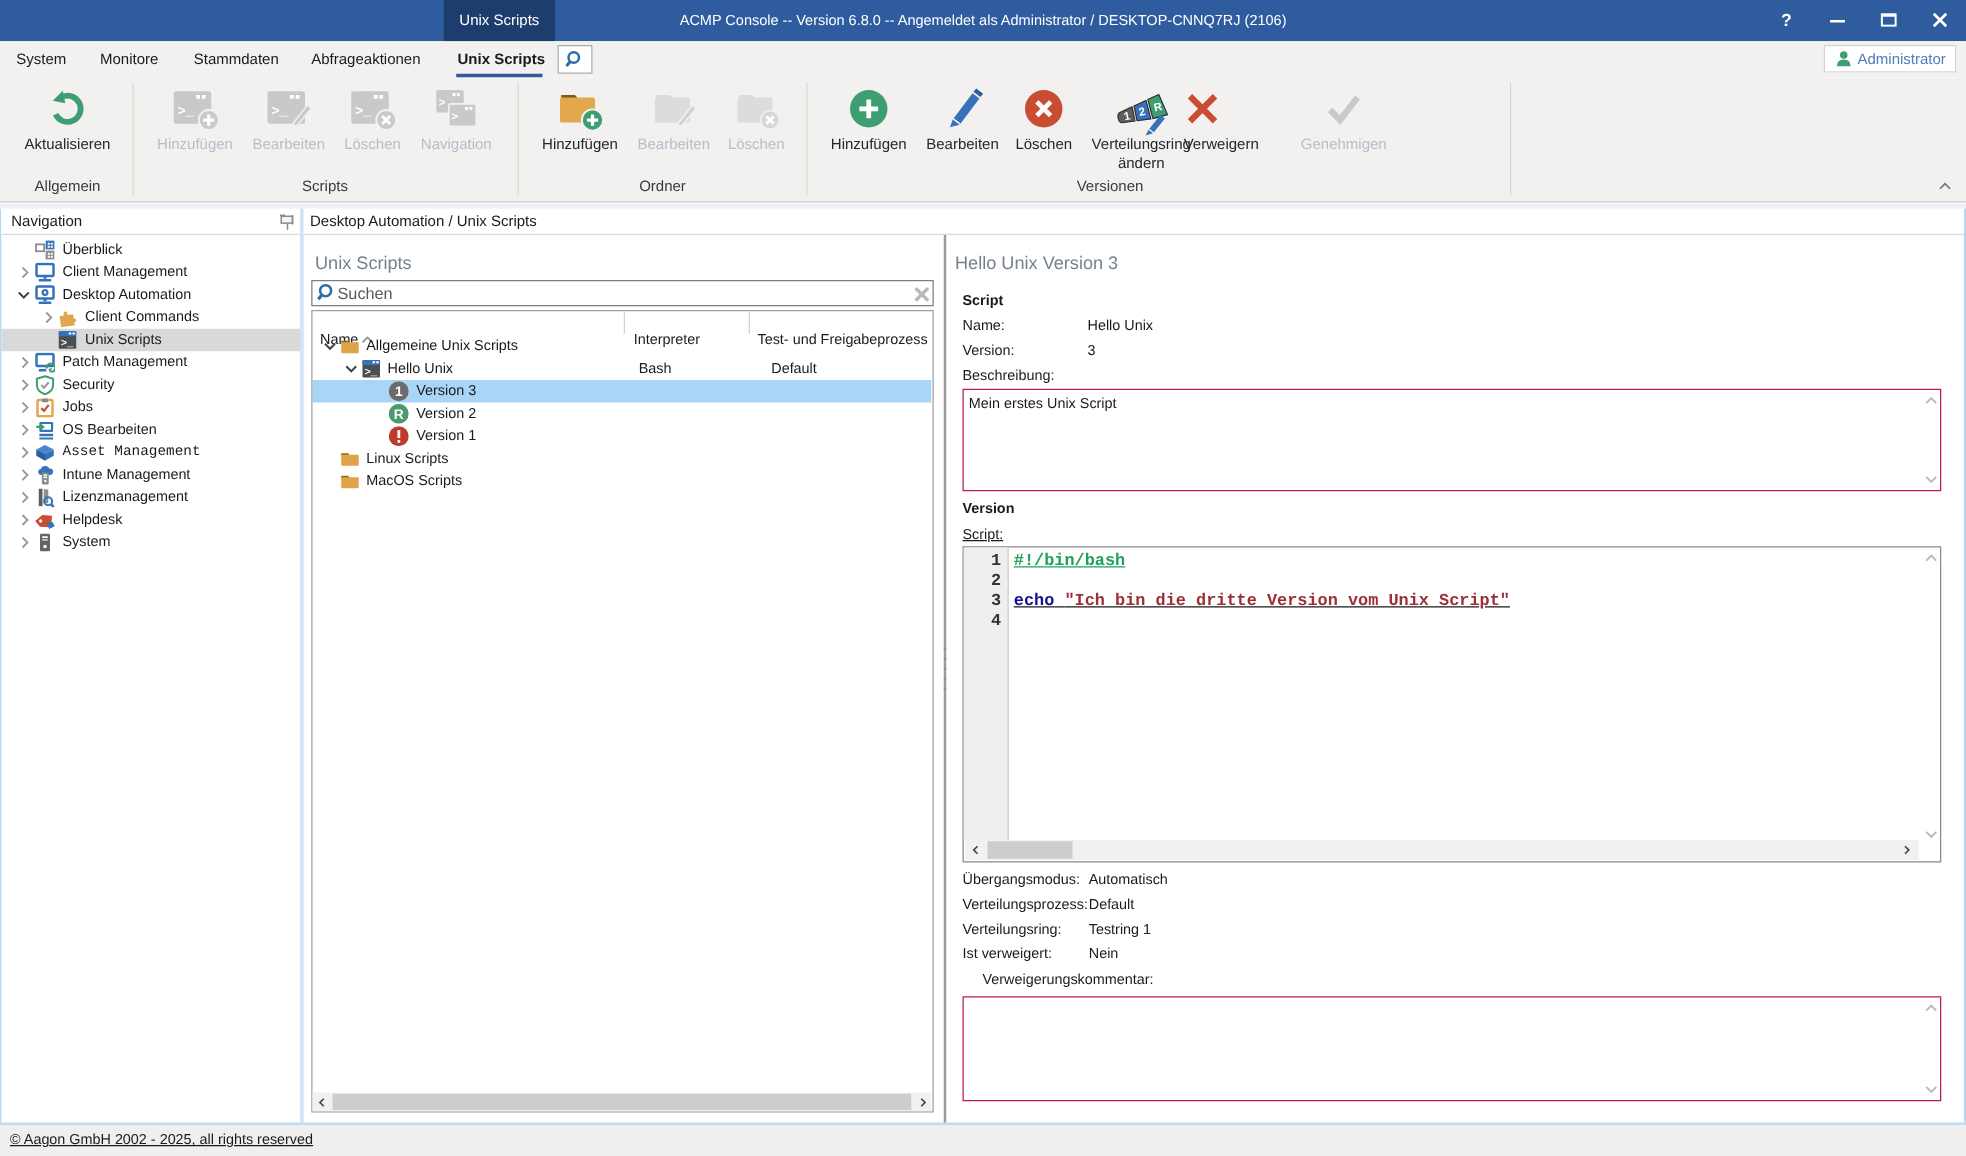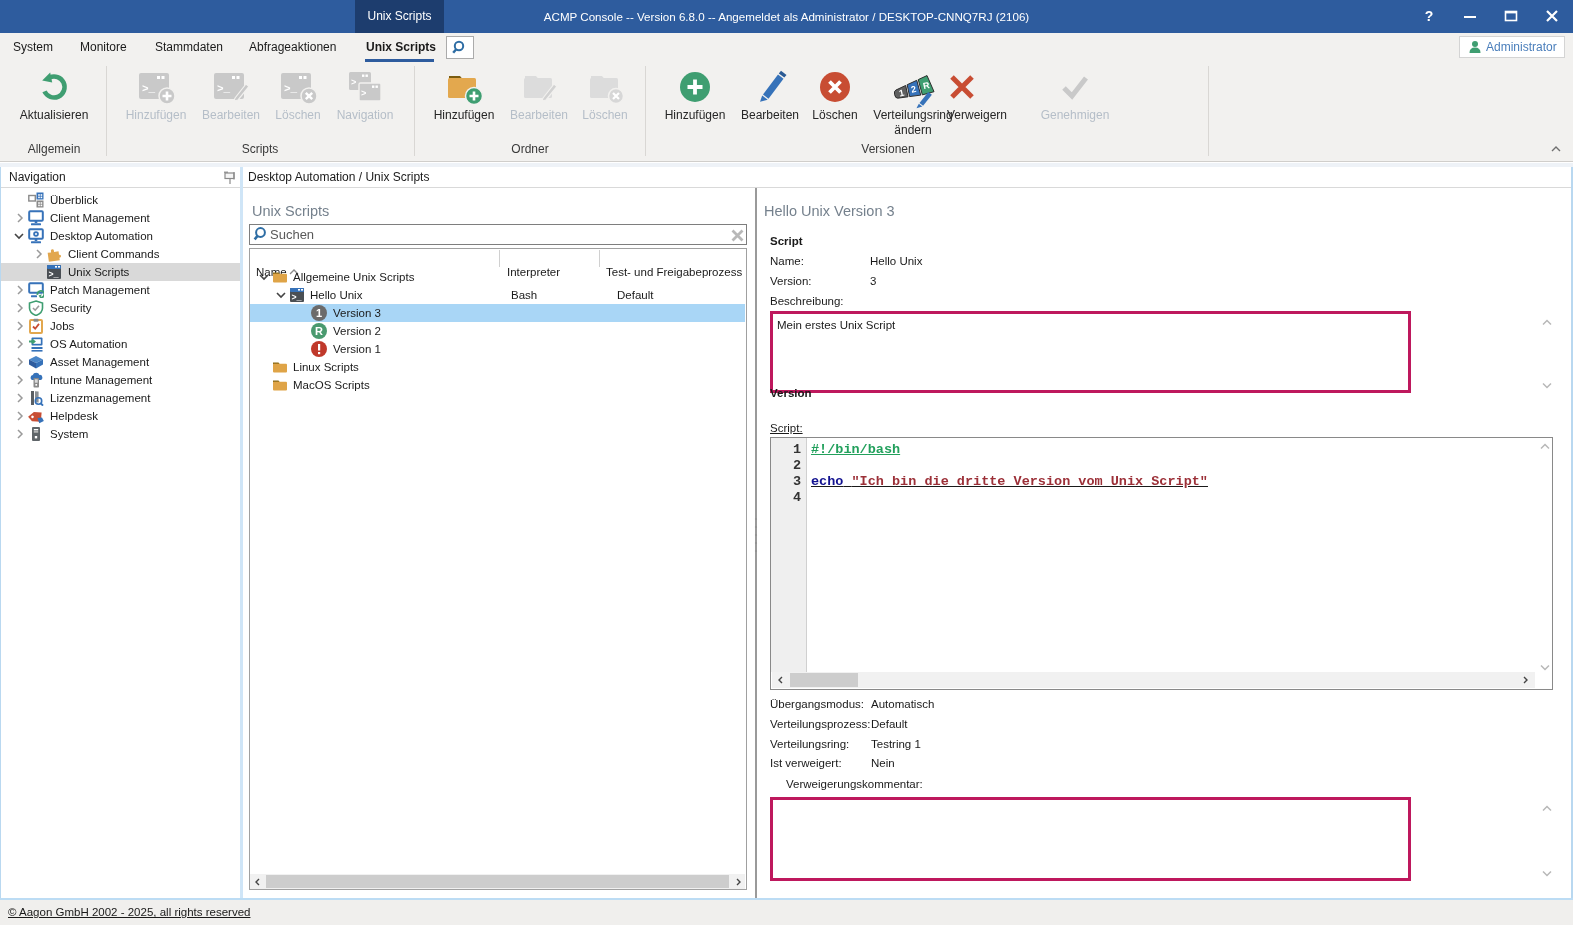--- a/index.html
+++ b/index.html
@@ -65,21 +65,21 @@
 #midscroll { position:absolute; left:250px; top:874px; width:495px; height:15px; background:#f1f1f1; }
 #midthumb { position:absolute; left:16px; top:1px; width:463px; height:13px; background:#cdcdcd; }
 
 
 #splitter { position:absolute; left:755px; top:188px; width:2px; height:710px; background:#9a9a9a; }
 
 
 #rptitle { position:absolute; left:764px; top:203px; font-size:14.5px; color:#75818d; }
 .lbl { position:absolute; font-size:11.5px; white-space:nowrap; line-height:16px; }
 .bold { font-weight:bold; }
-.rtextarea { position:absolute; left:770px; width:641px; background:#fff; border:3px solid #be185d; }
+.rtextarea { position:absolute; left:770px; width:783px; background:#fff; border:1px solid #be185d; }
 #editor { position:absolute; left:770px; top:437px; width:783px; height:253px; background:#fff; border:1px solid #898989; }
 #gutter { position:absolute; left:0; top:0; width:36px; height:234px; background:#efefef; border-right:1px solid #d0d0d0; }
 .gnum { position:absolute; right:5px; width:30px; text-align:right; font-family:"Liberation Mono", monospace; font-size:13.5px; font-weight:bold; color:#333; line-height:16px; }
 .cline { position:absolute; left:40px; font-family:"Liberation Mono", monospace; font-size:13.5px; font-weight:bold; line-height:16px; white-space:pre;text-decoration:underline; }
 #edhscroll { position:absolute; left:1px; top:234px; width:763px; height:16px; background:#f1f1f1; }
 #edthumb { position:absolute; left:18px; top:1px; width:68px; height:14px; background:#cdcdcd; }
 
 
 #statusbar { position:absolute; left:0; top:900px; width:1573px; height:25px; background:#f0efed; }
 #statusbar span { position:absolute; left:8px; top:0; line-height:24px; font-size:11.5px;text-decoration:underline; }
@@ -428,23 +428,23 @@
     <svg class="arr" style="left:12px" viewBox="0 0 14 14">
         <path d="M5 3 L9 7 L5 11" fill="none" stroke="#9a9a9a" stroke-width="1.5"></path>
       </svg>
     <svg class="nic" style="left:27px" viewBox="0 0 16 16">
         <rect x="3.5" y="1.5" width="11" height="8" rx="1" fill="#3672b9"></rect>
         <rect x="5.2" y="3.2" width="7.6" height="4.6" fill="#fff"></rect>
         <path d="M1 5.5 L6 5.5 M4 3.5 L6.5 5.5 L4 7.5" fill="none" stroke="#3f9e71" stroke-width="1.8"></path>
         <rect x="3.5" y="11" width="11" height="2" fill="#3672b9"></rect>
         <rect x="3.5" y="14" width="11" height="1.6" fill="#3672b9"></rect>
       </svg>
-    <span class="nt" style="left:49px">OS Automation</span>
-  </div>
-  <div class="navrow" style="top:162px;">
+    <span class="nt" style="left:49px">OS Bearbeiten</span>
+  </div>
+  <div class="navrow" style="top:162px;font-family:Liberation Mono, monospace;">
     <svg class="arr" style="left:12px" viewBox="0 0 14 14">
         <path d="M5 3 L9 7 L5 11" fill="none" stroke="#9a9a9a" stroke-width="1.5"></path>
       </svg>
     <svg class="nic" style="left:27px" viewBox="0 0 16 16">
         <path d="M8 2 L15 5.5 L8 9 L1 5.5 Z" fill="#4a86c8"></path>
         <path d="M1 5.5 L8 9 L8 14.5 L1 10.5 Z" fill="#2e5c9e"></path>
         <path d="M15 5.5 L8 9 L8 14.5 L15 10.5 Z" fill="#3672b9"></path>
       </svg>
     <span class="nt" style="left:49px">Asset Management</span>
   </div>
@@ -620,21 +620,21 @@
 <div class="lbl" style="left:770px;top:293px;">Beschreibung:</div>
 <div class="rtextarea" style="top:311px;height:82px;">
   <div class="lbl" style="left:4px;top:3px;">Mein erstes Unix Script</div>
   <svg style="position:absolute;left:768px;top:5px" width="12" height="7" viewBox="0 0 12 7">
       <path d="M2 5.5 L6 1.5 L10 5.5" fill="none" stroke="#b8b8b8" stroke-width="1.5"></path>
     </svg>
   <svg style="position:absolute;left:768px;top:68px" width="12" height="7" viewBox="0 0 12 7">
       <path d="M2 1.5 L6 5.5 L10 1.5" fill="none" stroke="#b8b8b8" stroke-width="1.5"></path>
     </svg>
 </div>
-<div class="lbl bold" style="left:770px;top:385px;">Version</div>
+<div class="lbl bold" style="left:770px;top:399px;">Version</div>
 <div class="lbl" style="left:770px;top:420px;text-decoration:underline;">Script:</div>
 <div id="editor">
   <div id="gutter">
     <div class="gnum" style="top:4px;">1</div>
     <div class="gnum" style="top:20px;">2</div>
     <div class="gnum" style="top:36px;">3</div>
     <div class="gnum" style="top:52px;">4</div>
   </div>
   <div class="cline" style="top:4px;color:#22a05c;">#!/bin/bash</div>
   <div class="cline" style="top:36px;"><span style="color:#121290">echo</span> <span style="color:#9c3038">"Ich bin die dritte Version vom Unix Script"</span></div>

